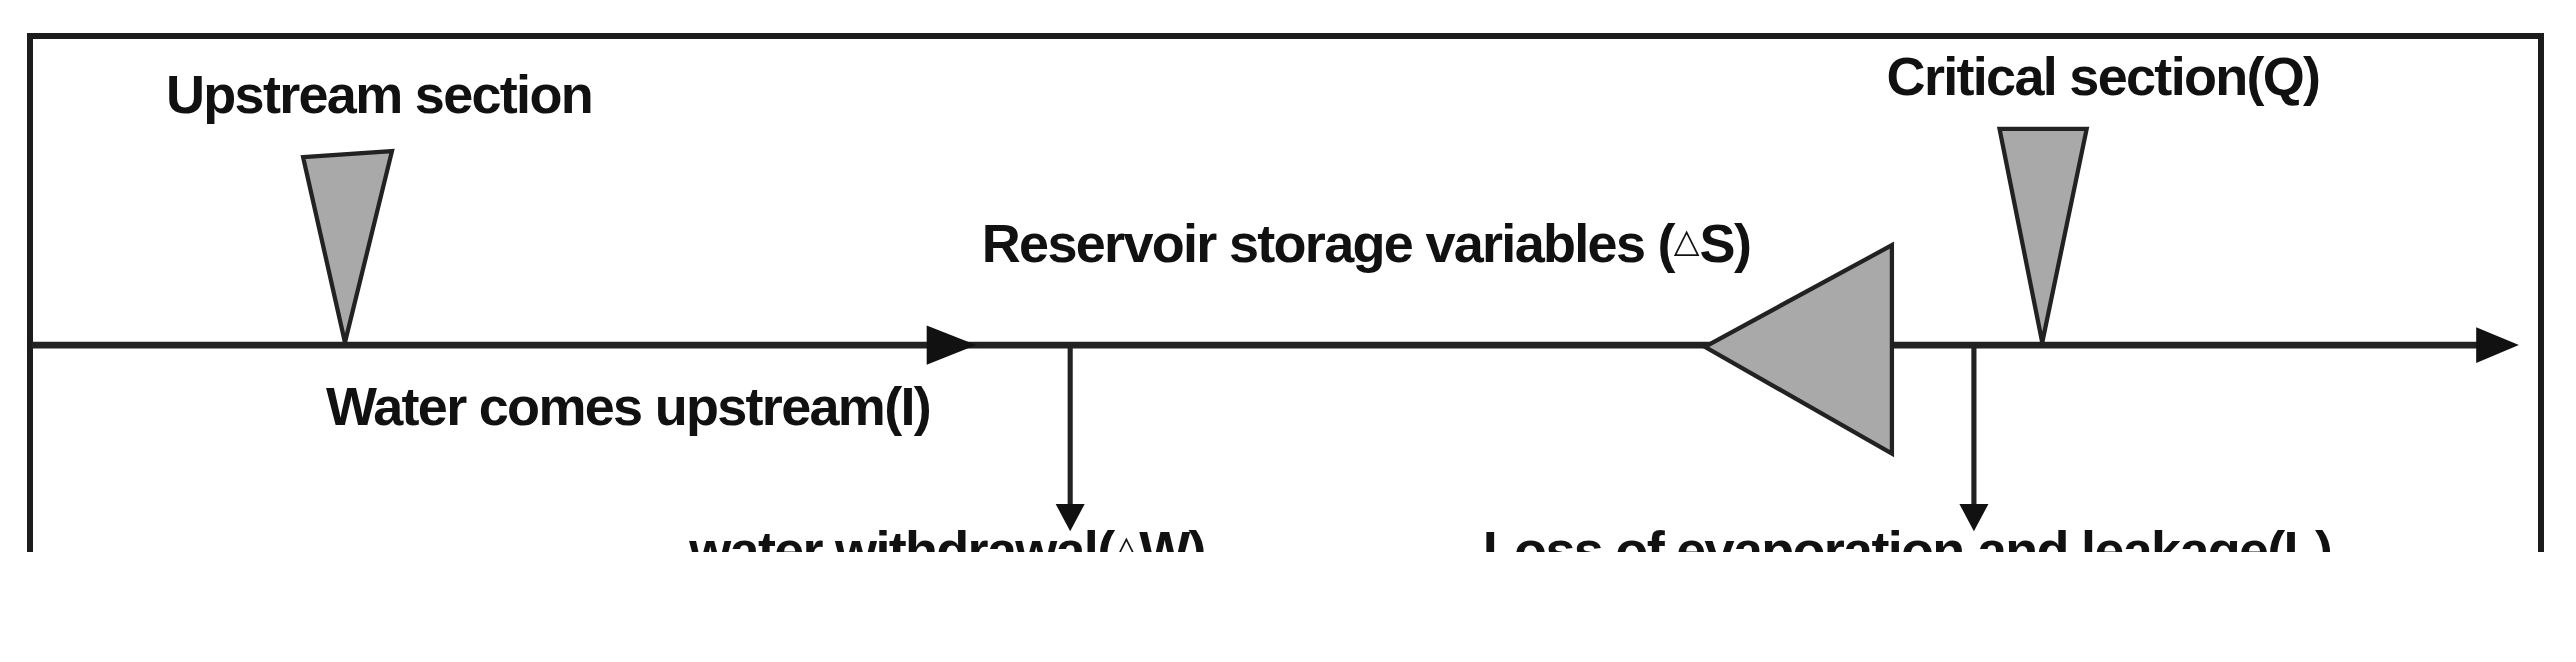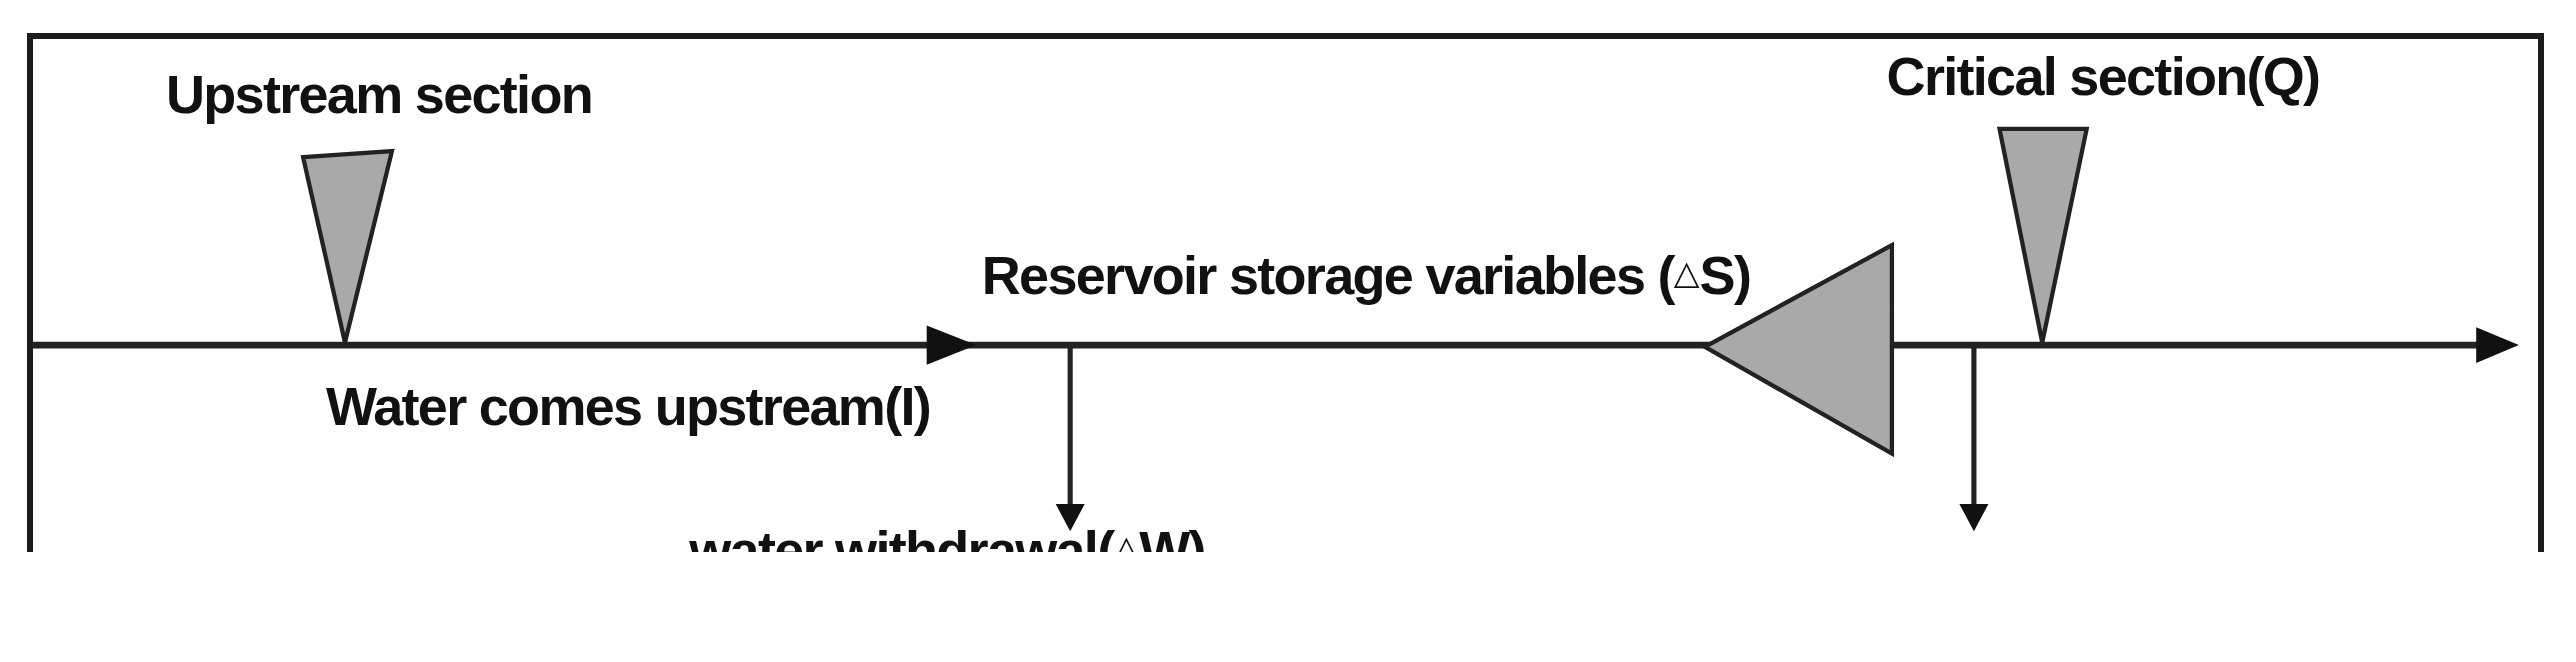--- a/index.html
+++ b/index.html
@@ -73,21 +73,22 @@
 
     <polygon points="2340,151 2442,151 2390,401" fill="#a9a9a9" stroke="#222222" stroke-width="5"></polygon>
 
     <polygon points="1995,406 2214,287 2214,531" fill="#a9a9a9" stroke="#222222" stroke-width="5"></polygon>
   </svg>
 
   <div class="label" style="left:379px; top:67px;">Upstream section</div>
 
   <div class="label" style="left:2085px; top:49px;margin-left:18px;">Critical section(Q)</div>
 
-  <div class="label" style="left:1366px; top:248px;"><span>Reservoir storage variables (</span><span class="delta">△</span><span>S)</span></div>
+  <div class="label" style="left:1366px; top:216px;"><span>Reservoir storage variables (</span><span class="delta">△</span><span>S)</span></div>
 
   <div class="label" style="left:617px; top:379px;margin-left:11px;">Water comes upstream(I)</div>
 
   <div class="label" style="left:947px; top:523px;text-align:center;"><span>water withdrawal(</span><span class="delta">△</span><span>W)</span></div>
 
+  <div class="label" style="left:1907px; top:523px;">Loss of evaporation and leakage(L)</div>
 
 </div>
 
 
 </body></html>

